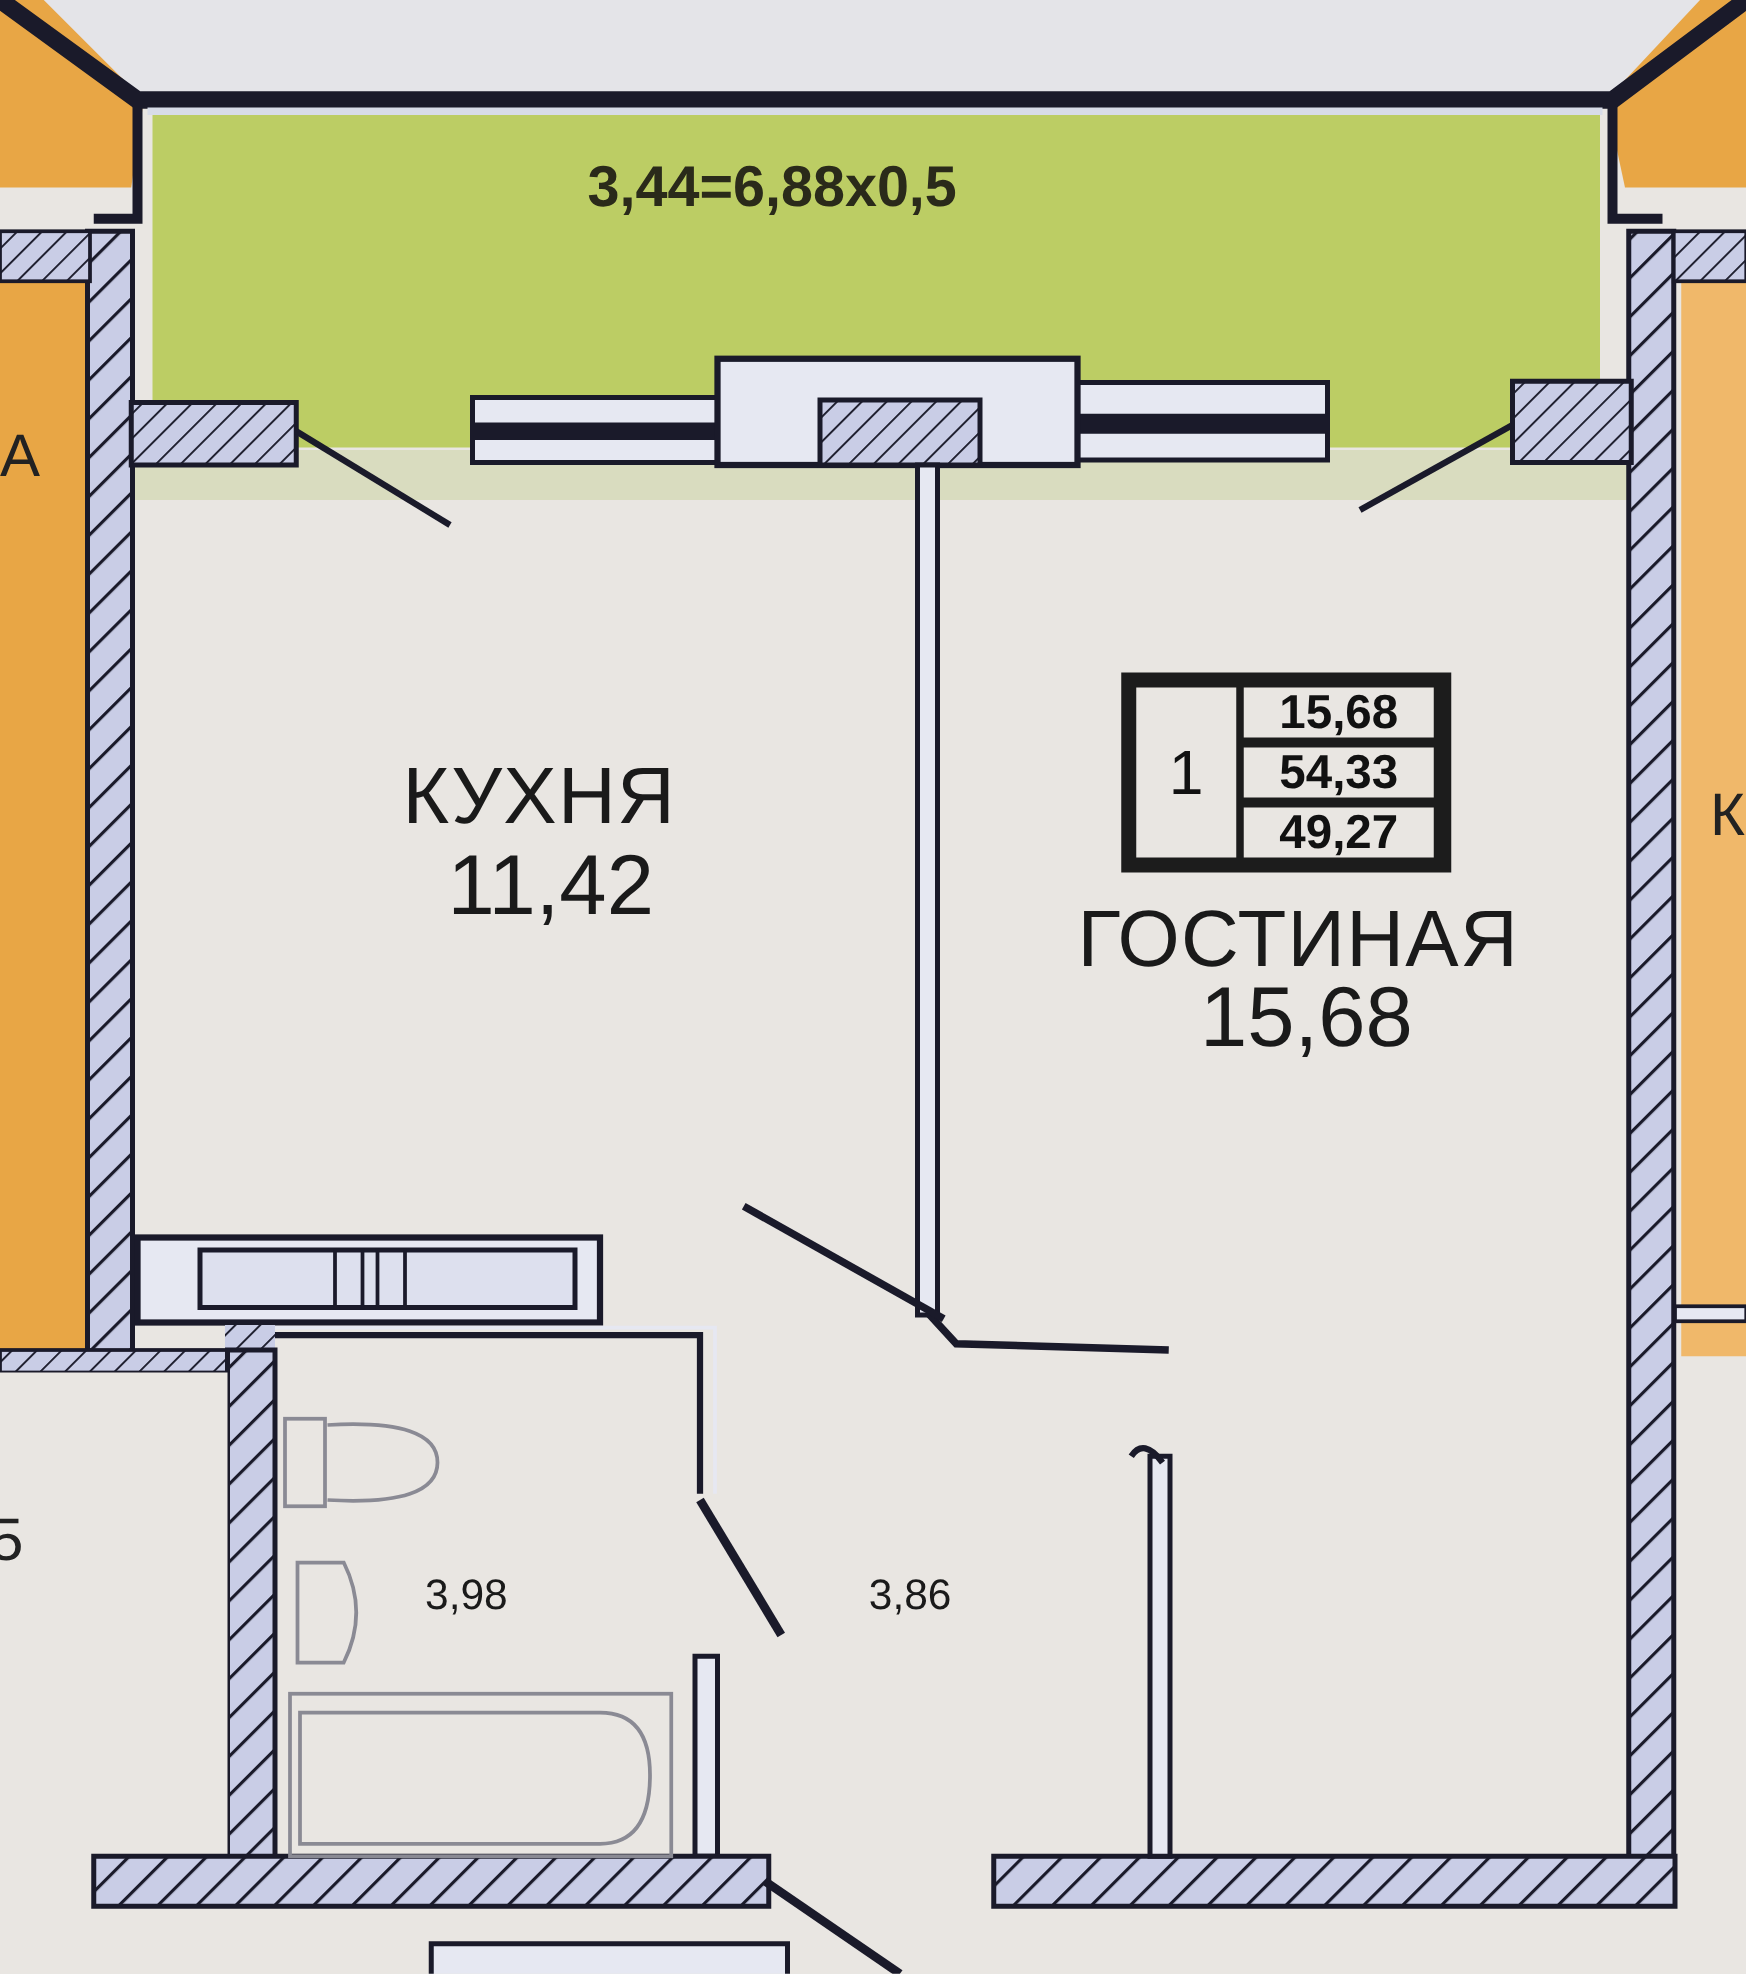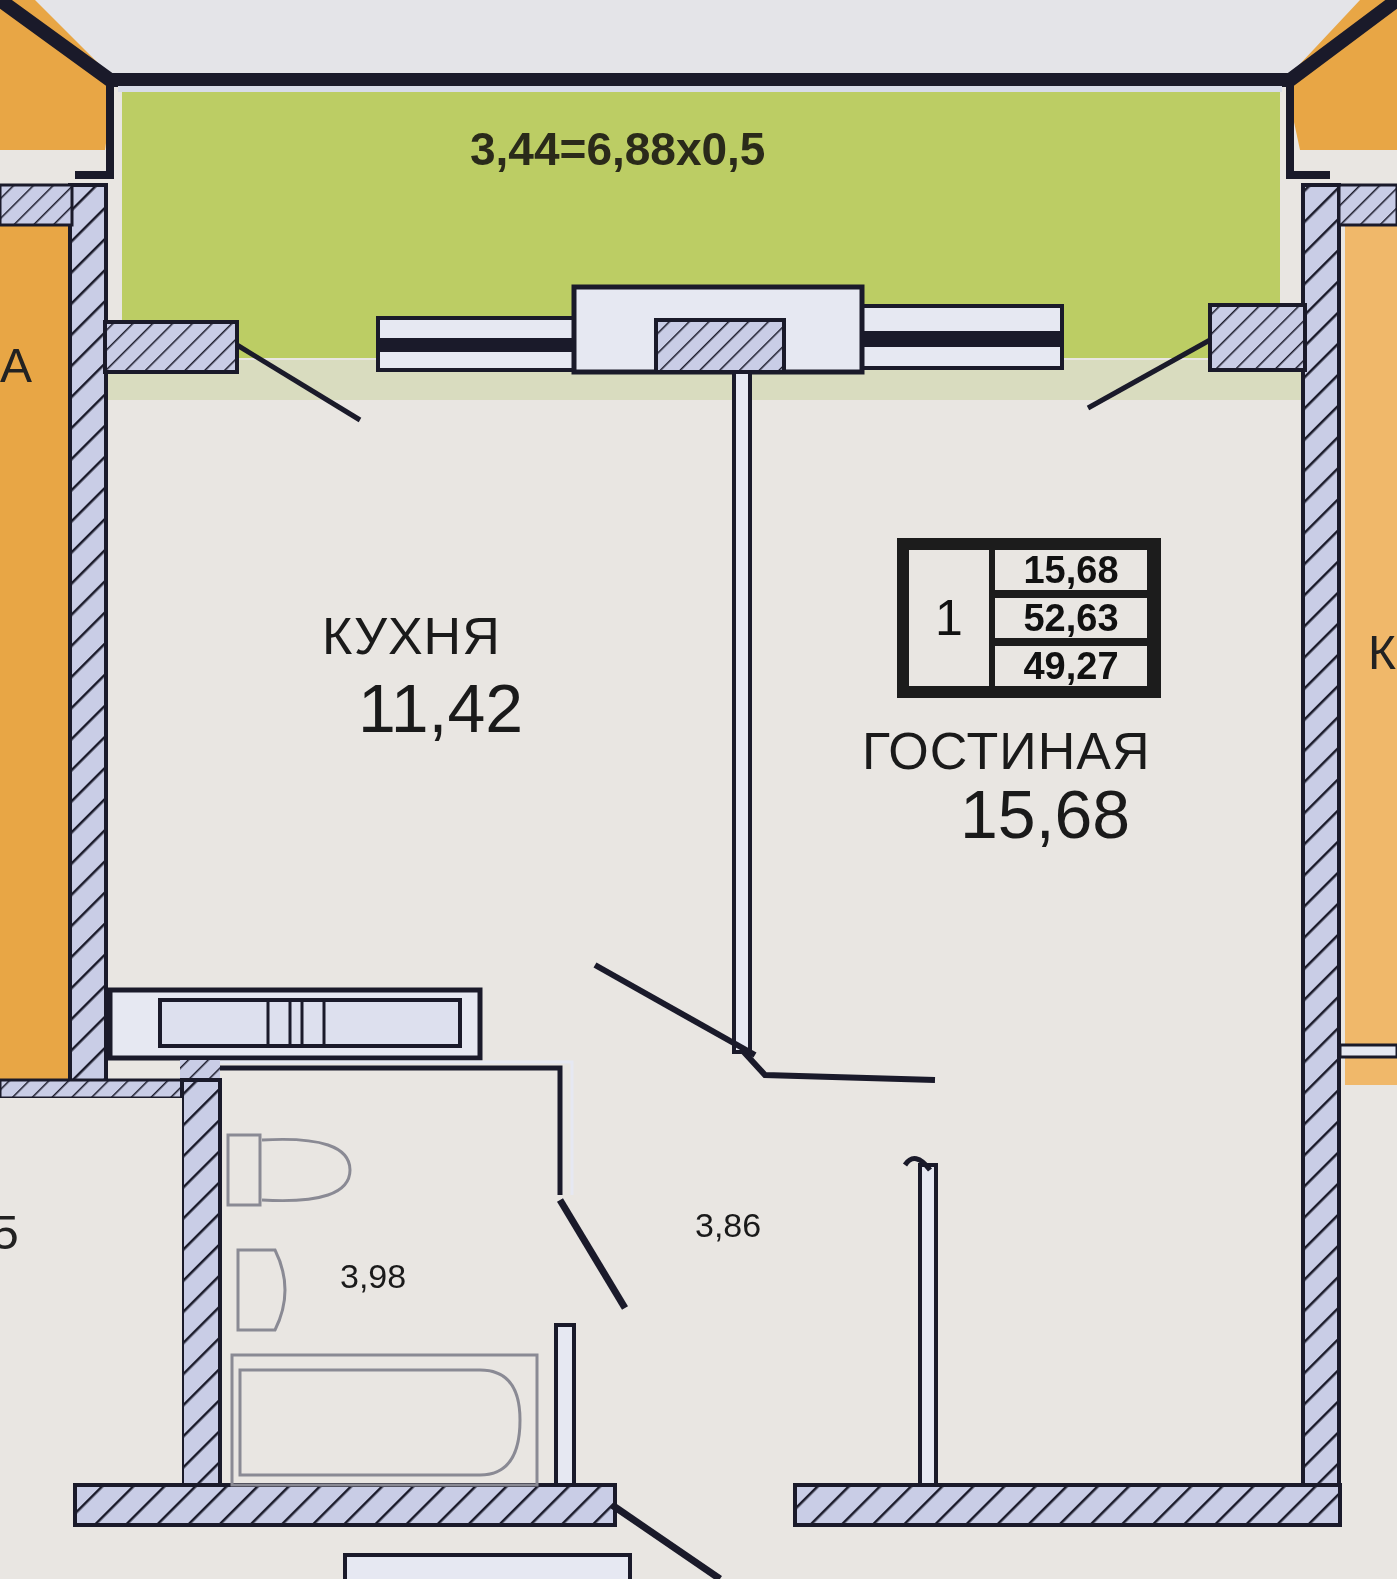--- a/index.html
+++ b/index.html
@@ -1,19 +1,19 @@
 <!DOCTYPE html>
 <html><head>
 <meta charset="utf-8">
 <style>
   html, body { margin: 0; padding: 0; }
   body { width: 1397px; height: 1579px; overflow: hidden; background: #e9e6e2; font-family: "Liberation Sans", sans-serif; }
   #plan { position: absolute; left: 0; top: 0; width: 1397px; height: 1579px; }
   .lbl { position: absolute; color: #1a1a1a; font-family: "Liberation Sans", sans-serif; text-align: left; white-space: nowrap; }
-  .room-name { font-size: 52px; letter-spacing: 1px; line-height: 62px; }
+  .room-name { font-size: 64px; letter-spacing: 1px; line-height: 62px; }
   .room-area { font-size: 68px; line-height: 56px; }
   .balcony-lbl { font-size: 46px; font-weight: bold; color: #2a2a1a; }
   .small-area { font-size: 34px; }
   .tbox { position: absolute; left: 897px; top: 538px; width: 264px; height: 160px; background: #1c1c1c; }
   .tbox .num { position: absolute; left: 12px; top: 12px; width: 80px; height: 136px; background: #e9e6e2; display: flex; align-items: center; justify-content: center; font-size: 50px; color: #111; }
   .tbox .cell { position: absolute; left: 98px; width: 152px; height: 40px; background: #e9e6e2; font-size: 38px; font-weight: bold; display: flex; align-items: center; justify-content: center; color: #111; }
   .edge-txt { position: absolute; font-size: 48px; color: #222; }
 </style>
 </head>
 <body>
@@ -121,24 +121,24 @@
 
 <div class="lbl balcony-lbl" style="left:470px; top:122px;">3,44=6,88x0,5</div>
 
 <div class="lbl room-name" style="left:322px; top:605px;">КУХНЯ</div>
 <div class="lbl room-area" style="left:358px; top:680px;">11,42</div>
 
 <div class="lbl room-name" style="left:862px; top:720px;">ГОСТИНАЯ</div>
 <div class="lbl room-area" style="left:960px; top:786px;">15,68</div>
 
 <div class="lbl small-area" style="left:340px; top:1257px;">3,98</div>
-<div class="lbl small-area" style="left:695px; top:1206px;">3,86</div>
+<div class="lbl small-area" style="left:695px; top:1257px;">3,86</div>
 
 <div class="tbox">
   <div class="num">1</div>
   <div class="cell" style="top:12px;">15,68</div>
-  <div class="cell" style="top:60px;">52,63</div>
+  <div class="cell" style="top:60px;">54,33</div>
   <div class="cell" style="top:108px;">49,27</div>
 </div>
 
 <div class="edge-txt" style="left:0px; top:338px;">А</div>
 <div class="edge-txt" style="left:-8px; top:1205px;">5</div>
 <div class="edge-txt" style="left:1368px; top:625px;">К</div>
 
 </body></html>

